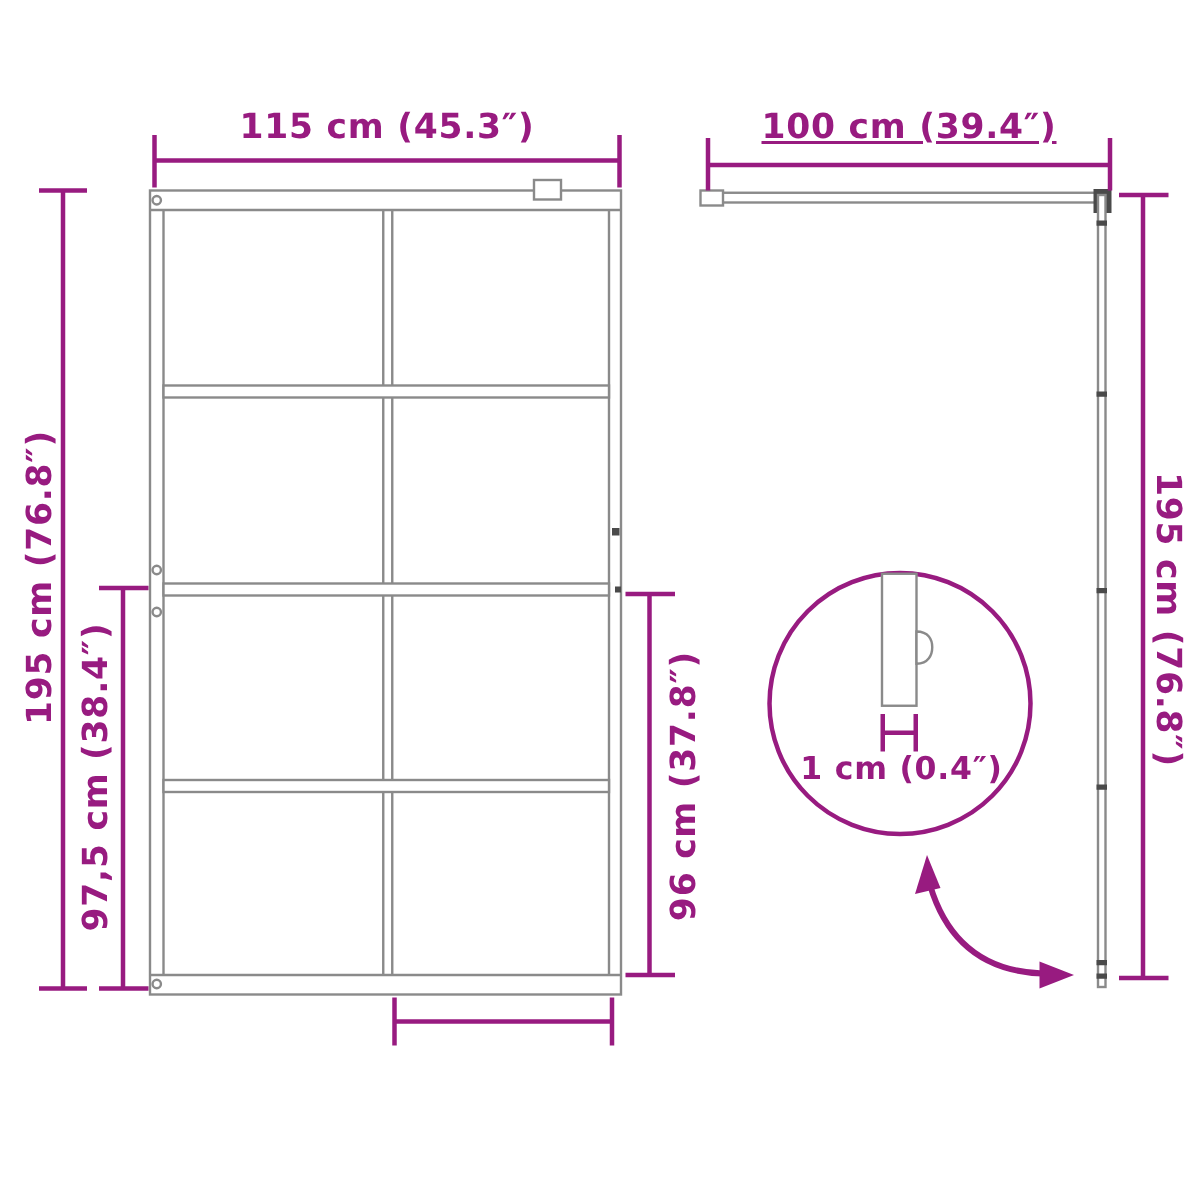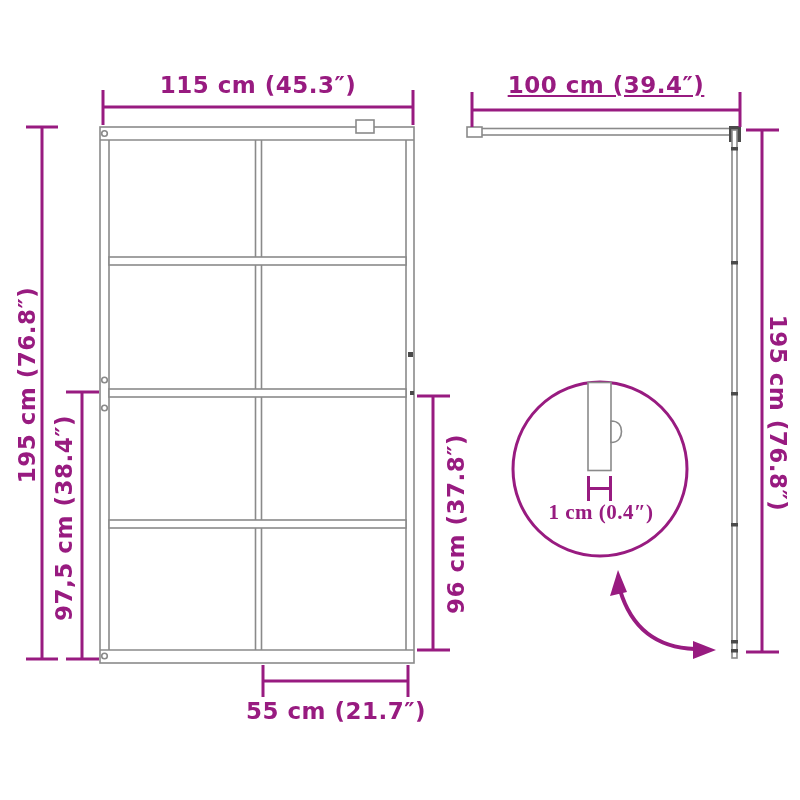--- a/index.html
+++ b/index.html
@@ -141,19 +141,18 @@
   <div class="dim-label" style="left:258px;top:85px;">115 cm (45.3″)</div>
 
   <div class="dim-label" style="left:606px;top:85px;text-decoration:underline;">100 cm (39.4″)</div>
 
   <div class="dim-label rot-ccw" style="left:27px;top:385px;">195 cm (76.8″)</div>
 
   <div class="dim-label rot-ccw" style="left:64px;top:518px;">97,5 cm (38.4″)</div>
 
   <div class="dim-label rot-ccw" style="left:456px;top:524px;">96 cm (37.8″)</div>
 
-  <div class="dim-label" style="left:336px;top:711px;">55 cm (21.7″)</div>
 
   <div class="dim-label rot-cw" style="left:778px;top:413px;">195 cm (76.8″)</div>
 
-  <div class="dim-label small" style="left:601px;top:512px;font-family:Liberation Serif, serif;">1 cm (0.4″)</div>
+  <div class="dim-label small" style="left:601px;top:512px;">1 cm (0.4″)</div>
 
 </div>
 
 </body></html>

